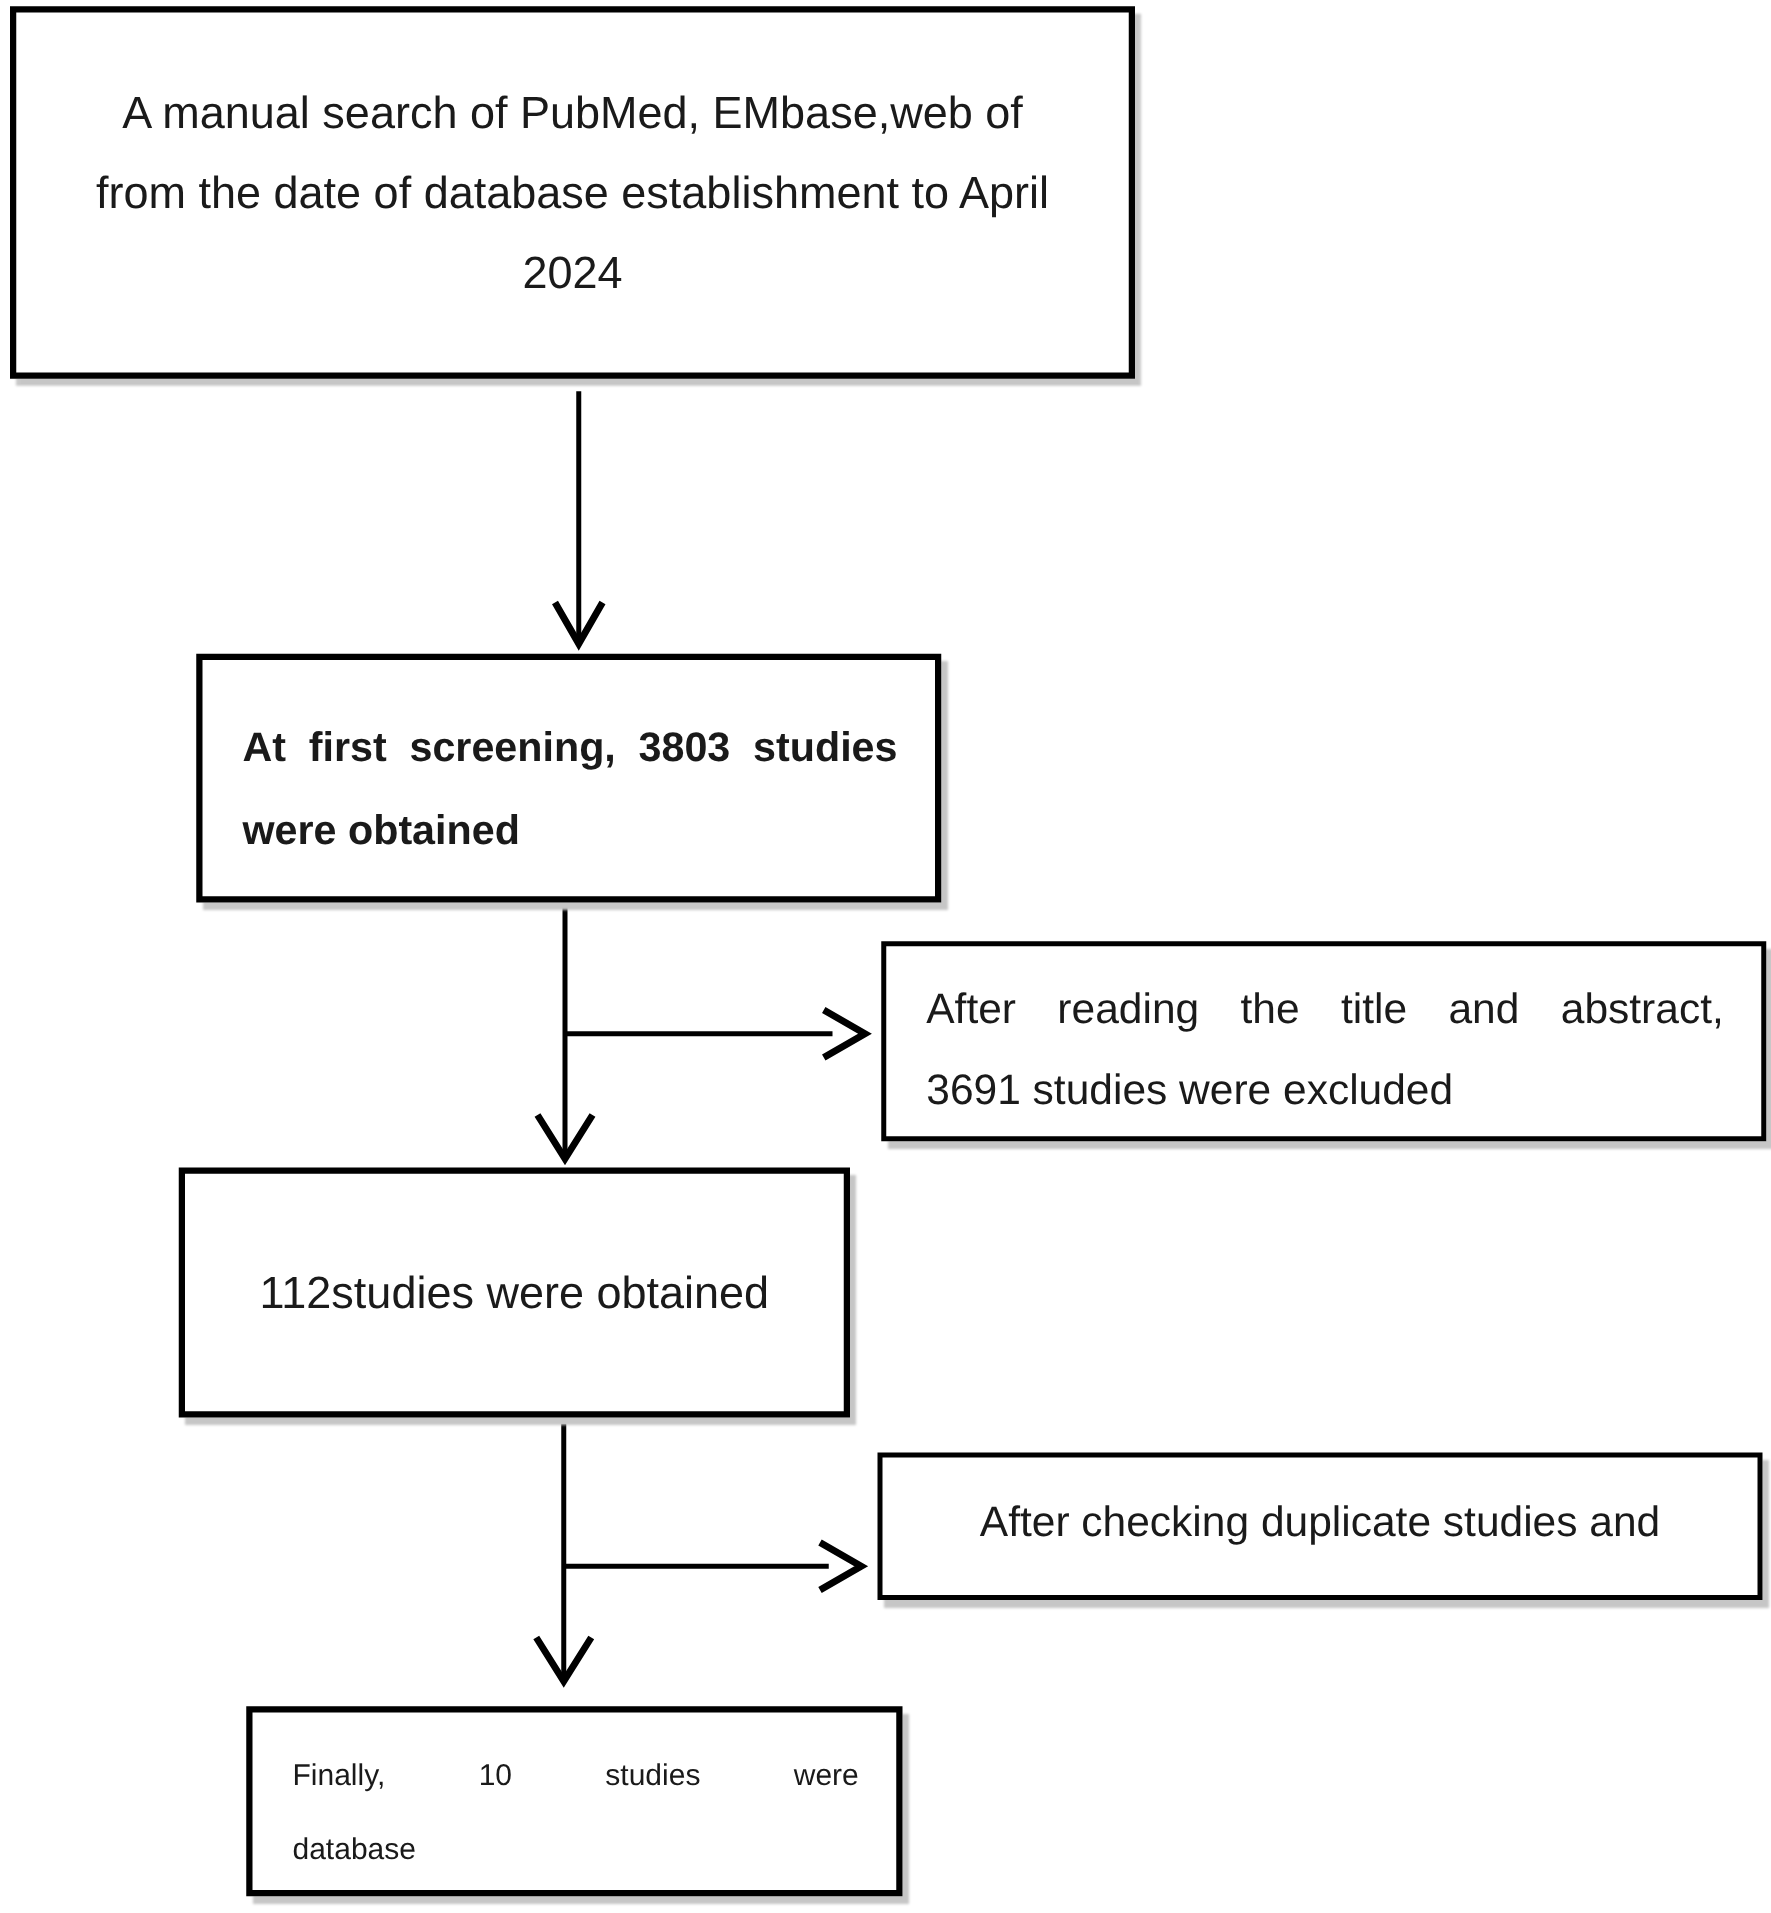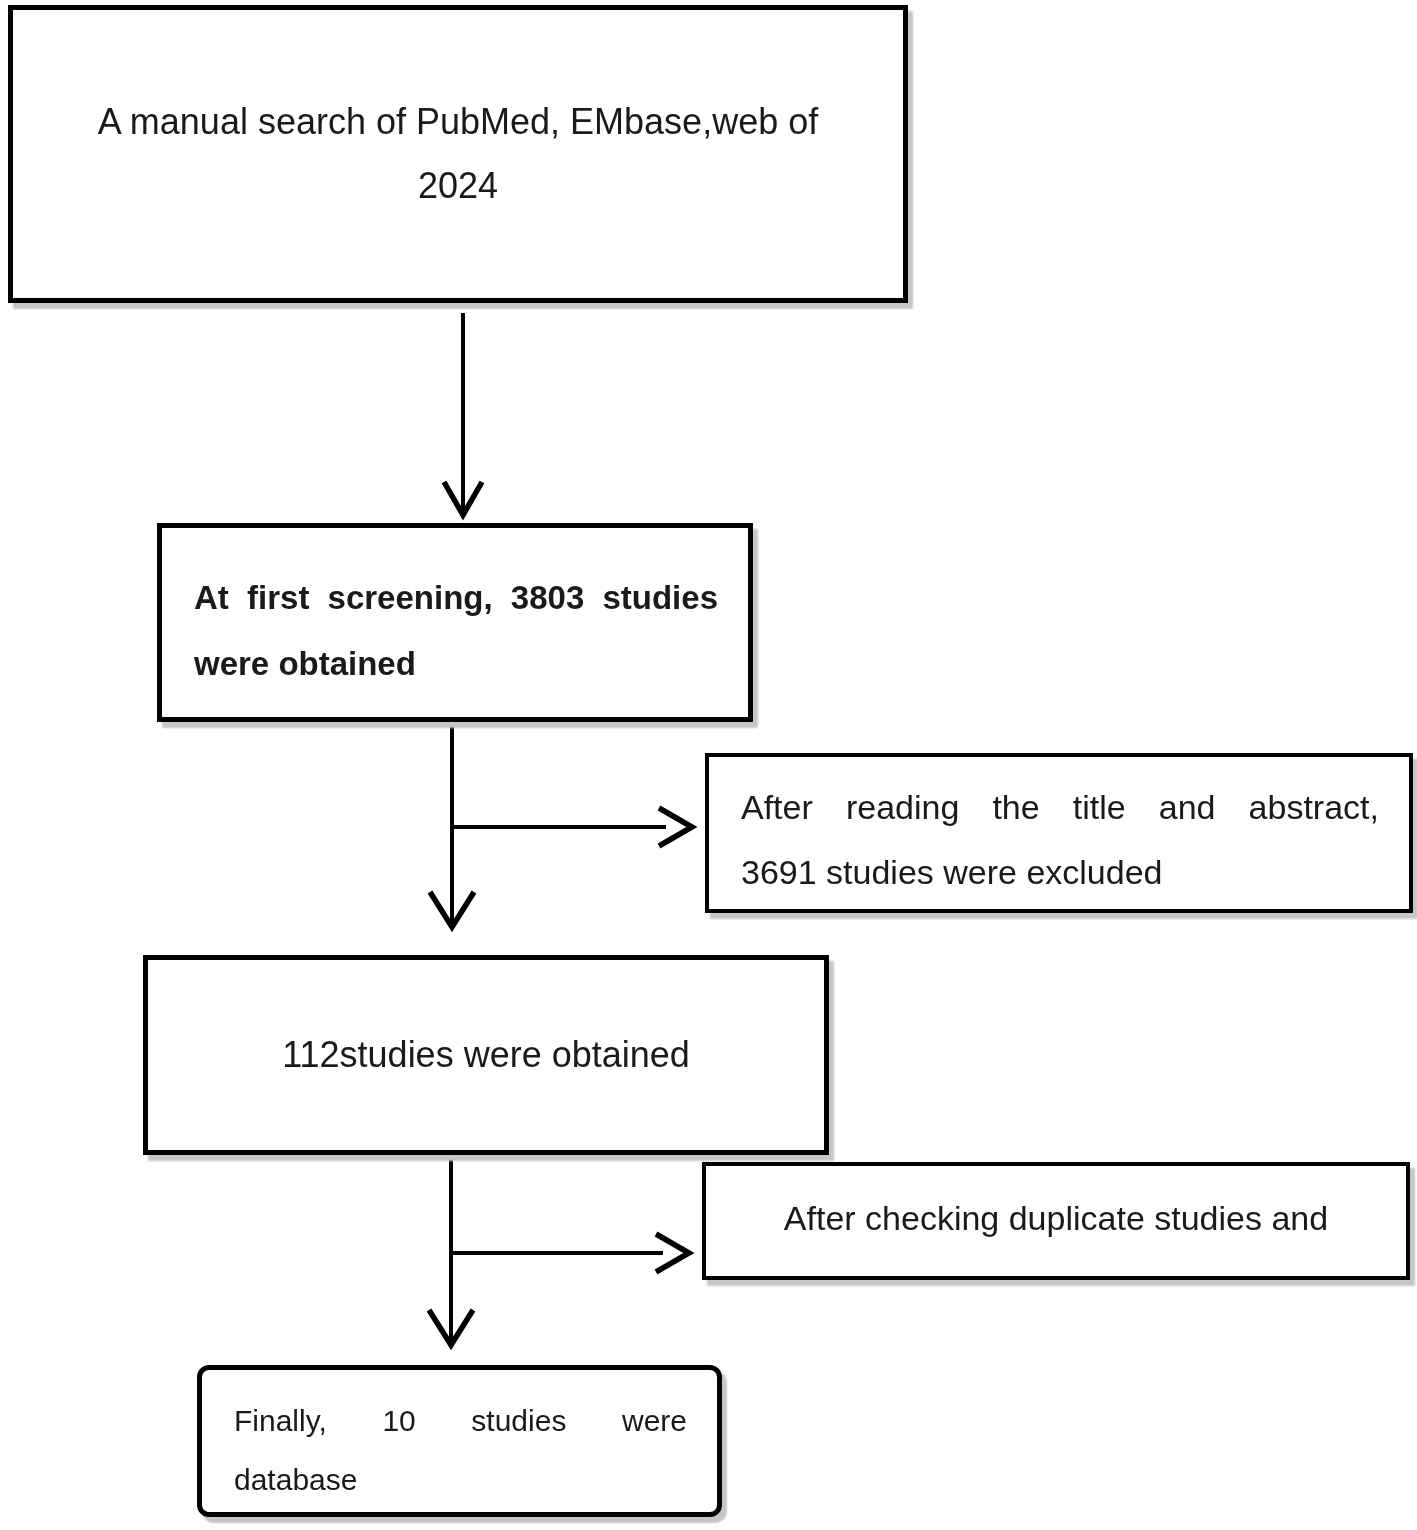--- a/index.html
+++ b/index.html
@@ -52,39 +52,37 @@
   }
   
   .box-excluded1 {
     left: 705px; top: 753px; width: 708px; height: 160px;
     border-width: 4px;
     font-size: 34px; line-height: 65px;
     padding: 18px 30px 0 32px;
   }
   
   .box-obtained {
-    left: 143px; top: 934px; width: 686px; height: 200px;
+    left: 143px; top: 934px; width: 537px; height: 200px;
     font-size: 36px; line-height: 44px;
     padding: 0 10px;
-    margin-top: 21px;
   }
   
   .box-excluded2 {
     left: 702px; top: 1162px; width: 708px; height: 118px;
     border-width: 4px;
     font-size: 34px; line-height: 66px;
     padding: 19px 24px 0 24px;
     text-align: center;
   }
   
   .box-included {
     left: 197px; top: 1365px; width: 525px; height: 152px;
-    font-size: 30px; line-height: 59px;
+    font-size: 24px; line-height: 59px;
     padding: 21px 30px 0 32px;
-    border-radius: 12px;
   }
   .connectors {
     position: absolute;
     left: 0; top: 0;
     pointer-events: none;
   }
 </style>
 </head>
 <body>
 
@@ -111,20 +109,21 @@
       <polyline points="429,1310 451,1345 473,1310" stroke-width="5.5"></polyline>
     </g>
     <g>
       <line x1="451" y1="1253" x2="663" y2="1253" stroke-width="4"></line>
       <polyline points="656,1234 689,1253 656,1272" stroke-width="5.5"></polyline>
     </g>
   </svg>
 
   <div class="box box-search centered-col">
     <div class="tline">A manual search of PubMed, EMbase,web of</div>
+    <div class="tline">from the date of database establishment to April</div>
     <div class="tline">2024</div>
   </div>
 
   <div class="box box-screening">
     <div class="justify-last">At first screening, 3803 studies</div>
     <div class="tline">were obtained</div>
   </div>
 
   <div class="box box-excluded1">
     <div class="justify-last">After reading the title and abstract,</div>

